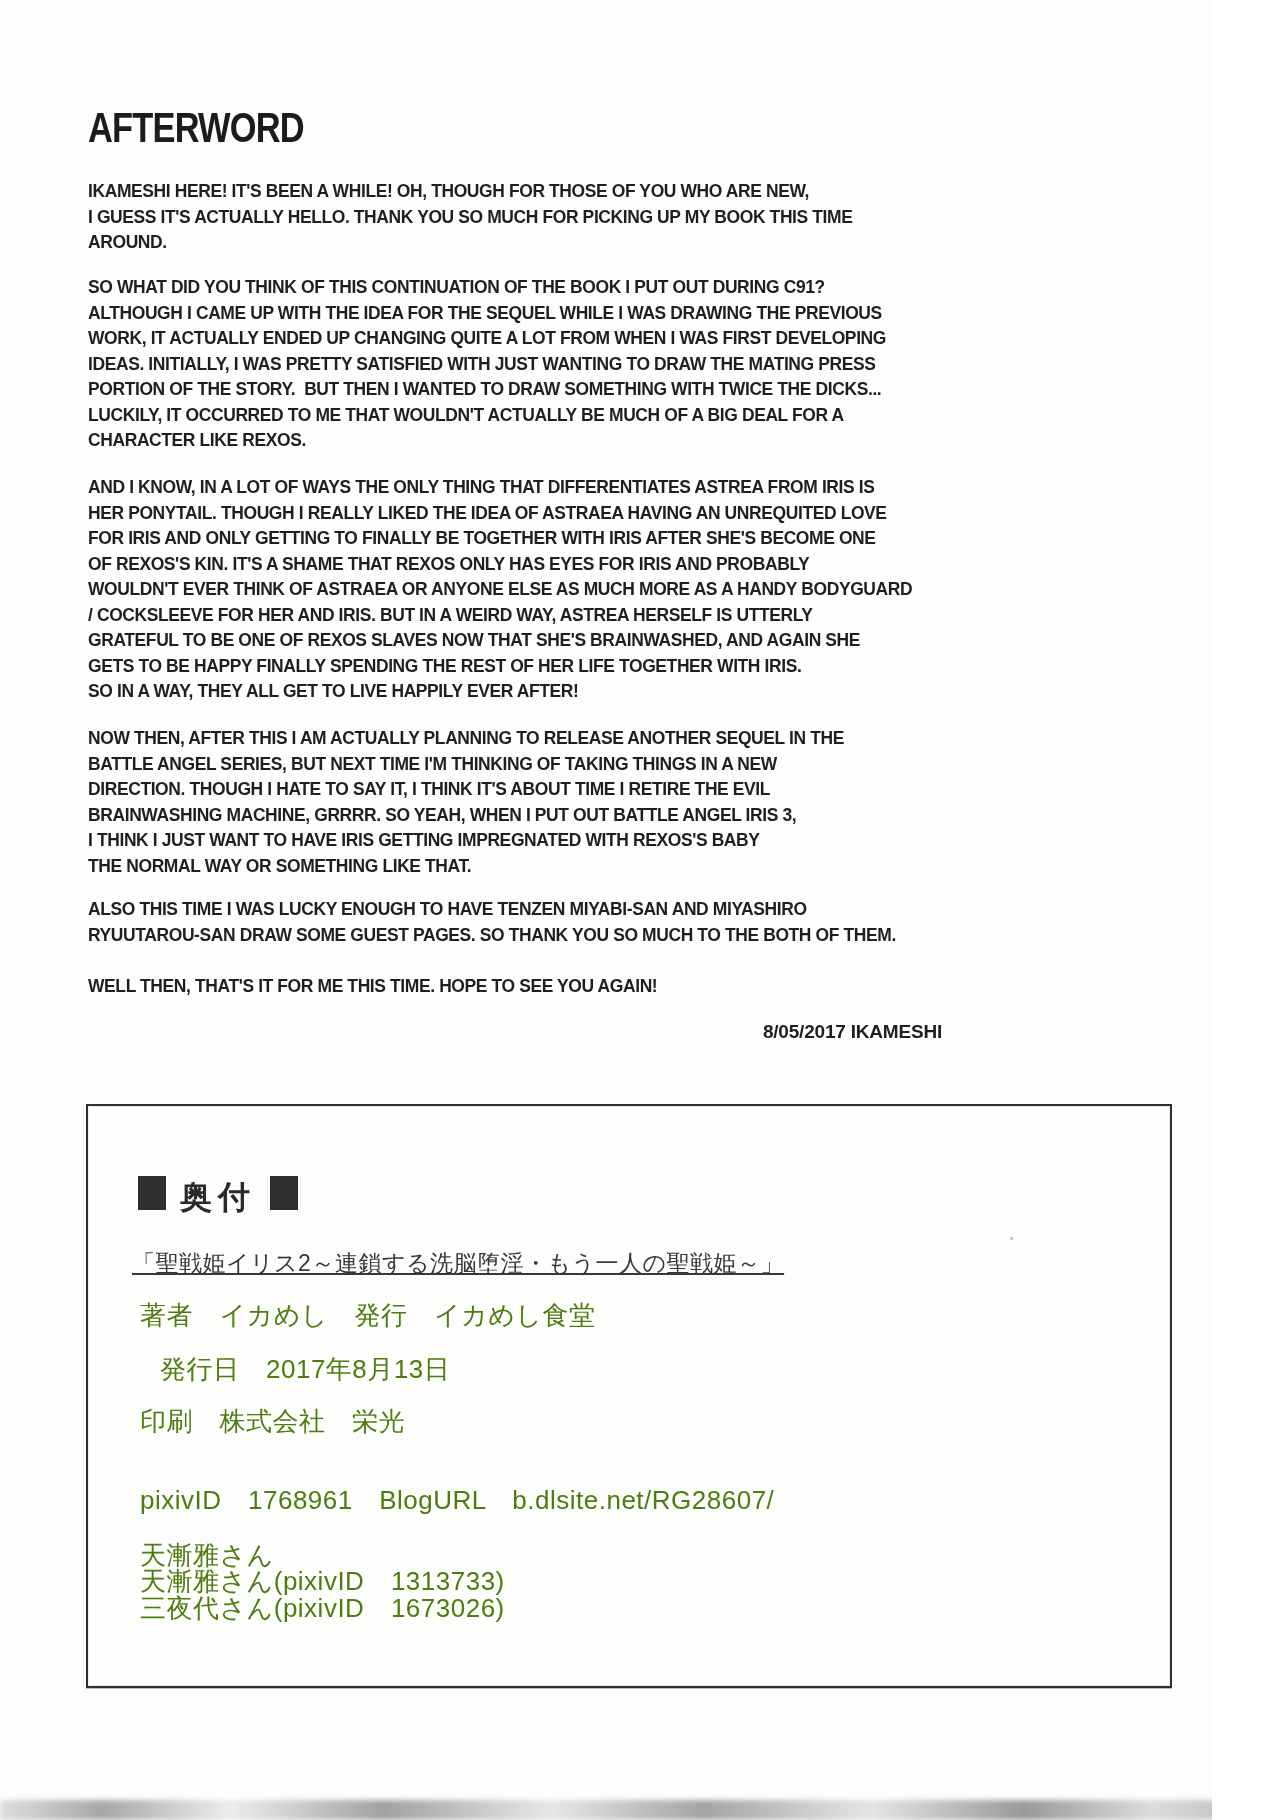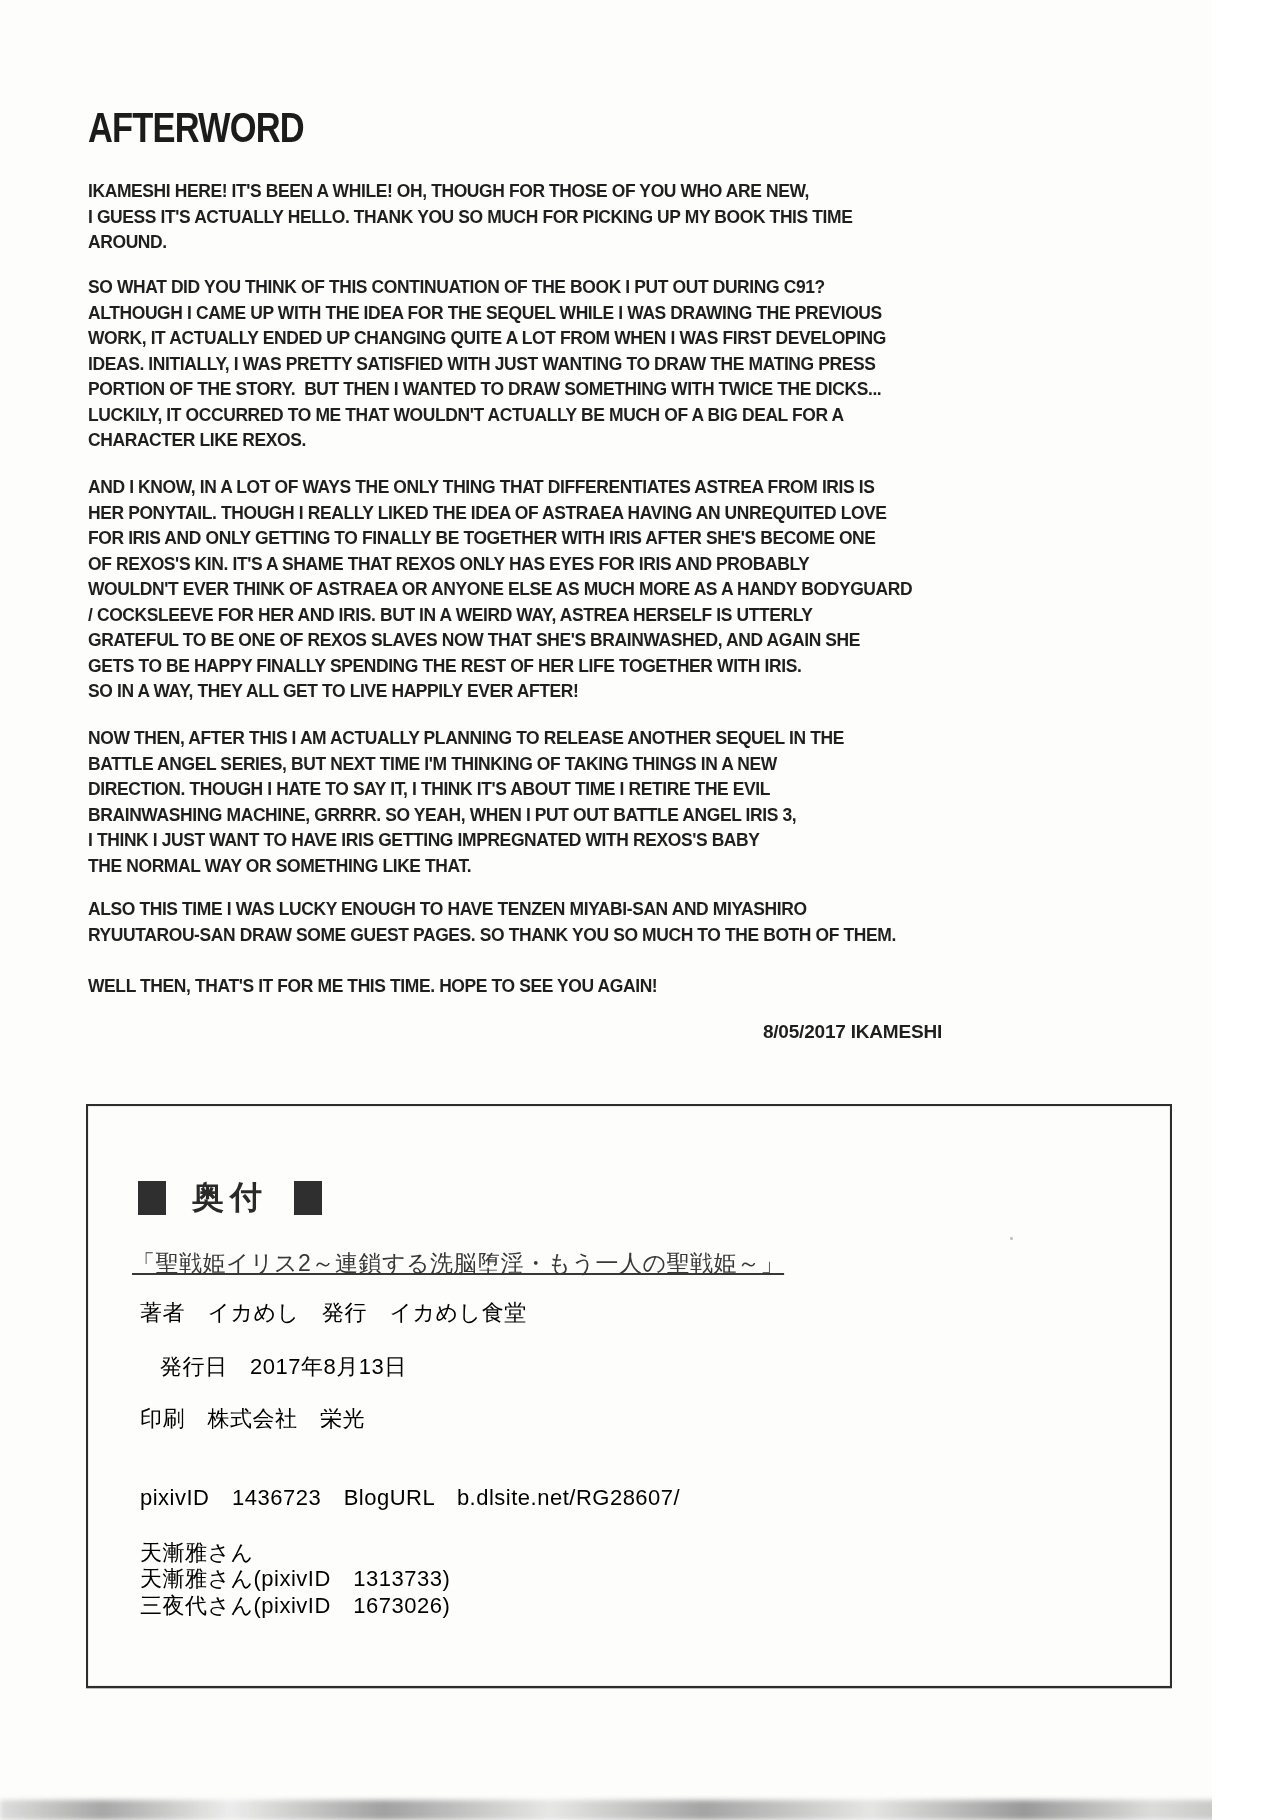--- a/index.html
+++ b/index.html
@@ -60,40 +60,40 @@
     position:absolute;
     left:86px;top:1104px;
     width:1082px;height:580px;
     border:2px solid #2e2e2e;
     box-shadow:0 1px 0 rgba(0,0,0,.25), inset 0 0 0 0.5px rgba(0,0,0,.12);
     background:#fdfdfc;
   }
   .colophon-header{
     position:absolute;
     left:138px;top:1176px;
-    display:flex;align-items:center;gap:26px;
+    display:flex;gap:14px;
     color:#2a2a2a;
   }
   .sq{
     width:28px;height:34px;
     background:#2f2f2f;
     display:inline-block;
   }
   .colophon-header .label{
     font-size:32px;
     font-weight:bold;
     letter-spacing:6px;
     color:#2a2a2a;
     white-space:pre;
   }
   .c-line{
     position:absolute;
     left:140px;
-    font-size:22px;
-    color:#000000;
+    font-size:26px;
+    color:#4d7c0f;
     letter-spacing:.5px;
     white-space:pre;
   }
   .c-title{left:132px;top:1248px;font-size:23px;color:#383838;text-decoration:underline;}
   .c-author{top:1298px;}
   .c-date{top:1352px;margin-left:20px;}
   .c-printer{top:1404px;}
   .c-contact{top:1456px;}
   .c-ids{top:1483px;}
   .c-guestlabel{top:1538px;}
@@ -171,21 +171,21 @@
   <div class="colophon-header">
     <span class="sq"></span>
     <span class="label">奥付</span>
     <span class="sq"></span>
   </div>
 
   <div class="c-line c-title">「聖戦姫イリス2～連鎖する洗脳堕淫・もう一人の聖戦姫～」</div>
   <div class="c-line c-author">著者　イカめし　発行　イカめし食堂</div>
   <div class="c-line c-date">発行日　2017年8月13日</div>
   <div class="c-line c-printer">印刷　株式会社　栄光</div>
-  <div class="c-line c-ids">pixivID　1436723　BlogURL　b.dlsite.net/RG28607/</div>
+  <div class="c-line c-ids">pixivID　1768961　BlogURL　b.dlsite.net/RG28607/</div>
   <div class="c-line c-guestlabel">天漸雅さん</div>
   <div class="c-line c-guest1">天漸雅さん(pixivID　1313733)</div>
   <div class="c-line c-guest2">三夜代さん(pixivID　1673026)</div>
 
   <div class="speck sp1"></div>
   <div class="speck sp2"></div>
   <div class="speck sp3"></div>
   <div class="speck sp4"></div>
   <div class="speck sp5"></div>
   <div class="scan-smudge"></div>

